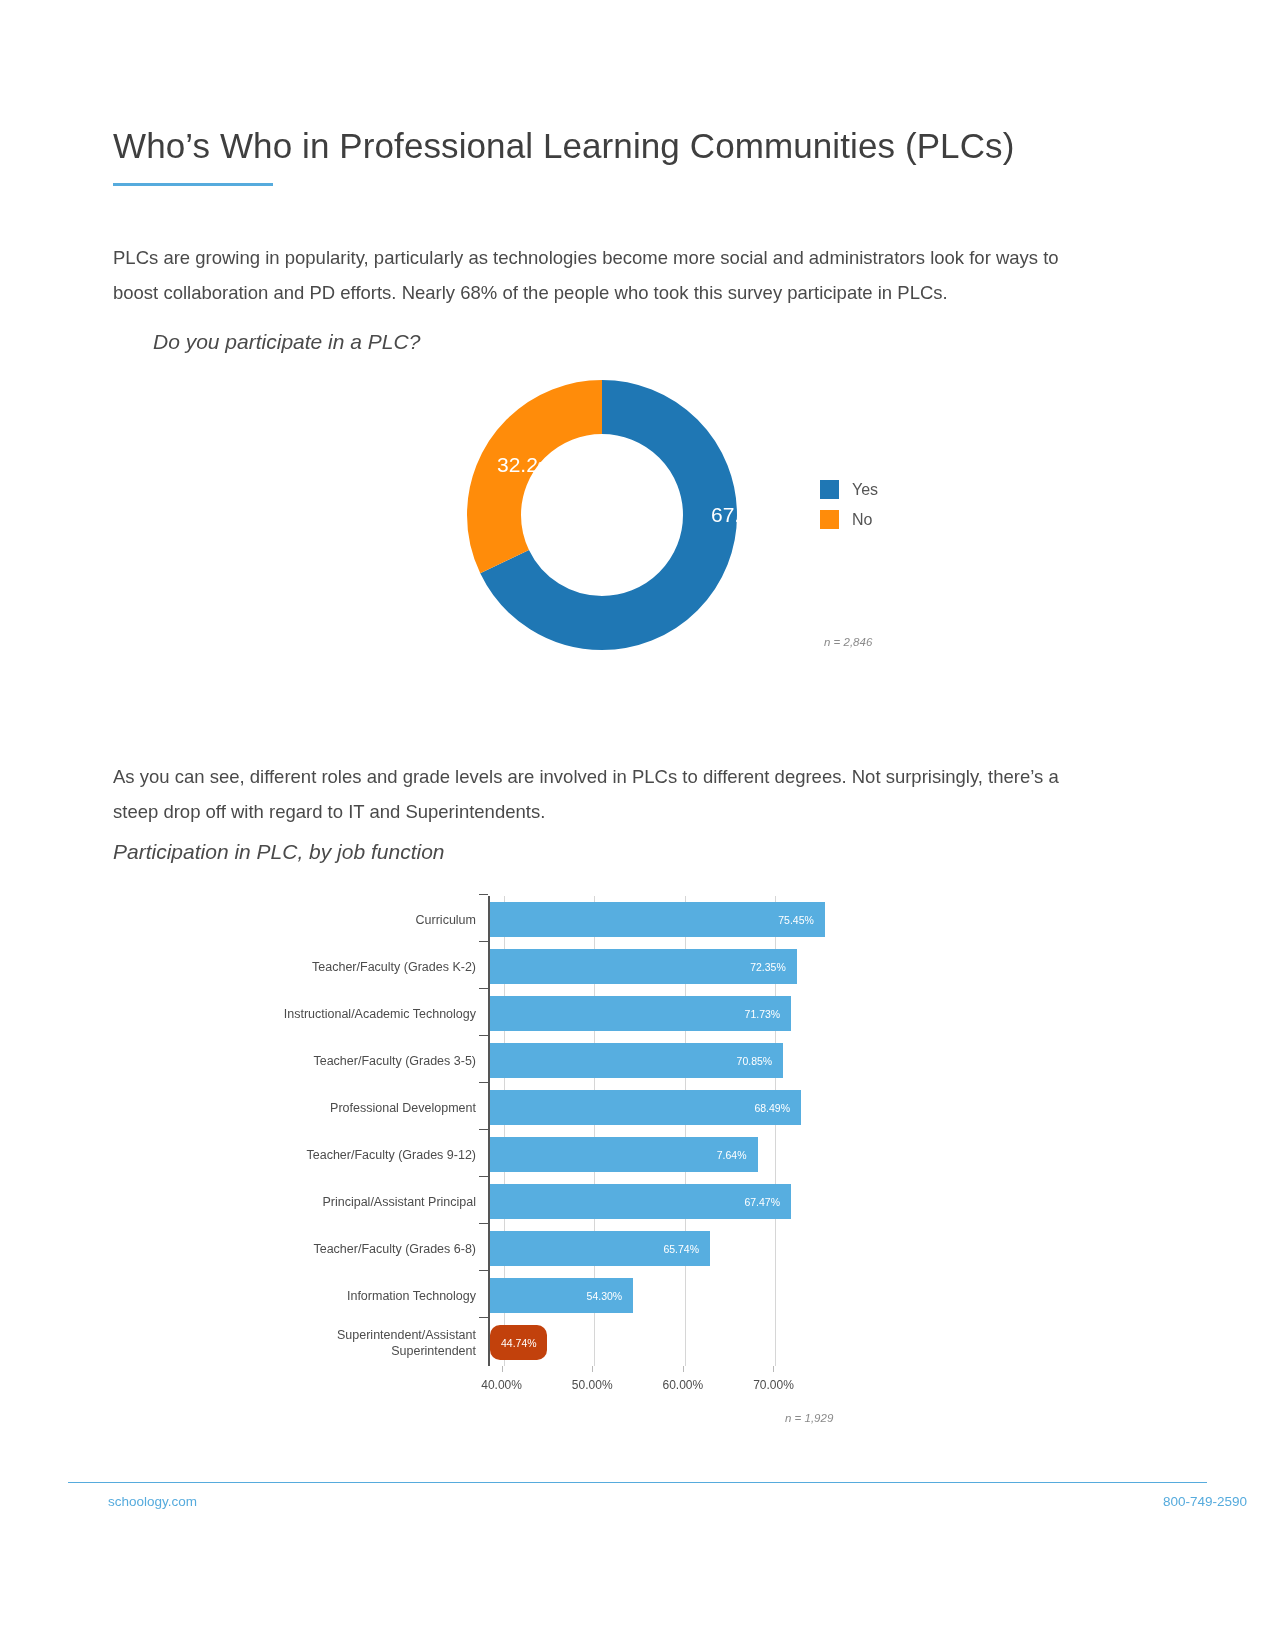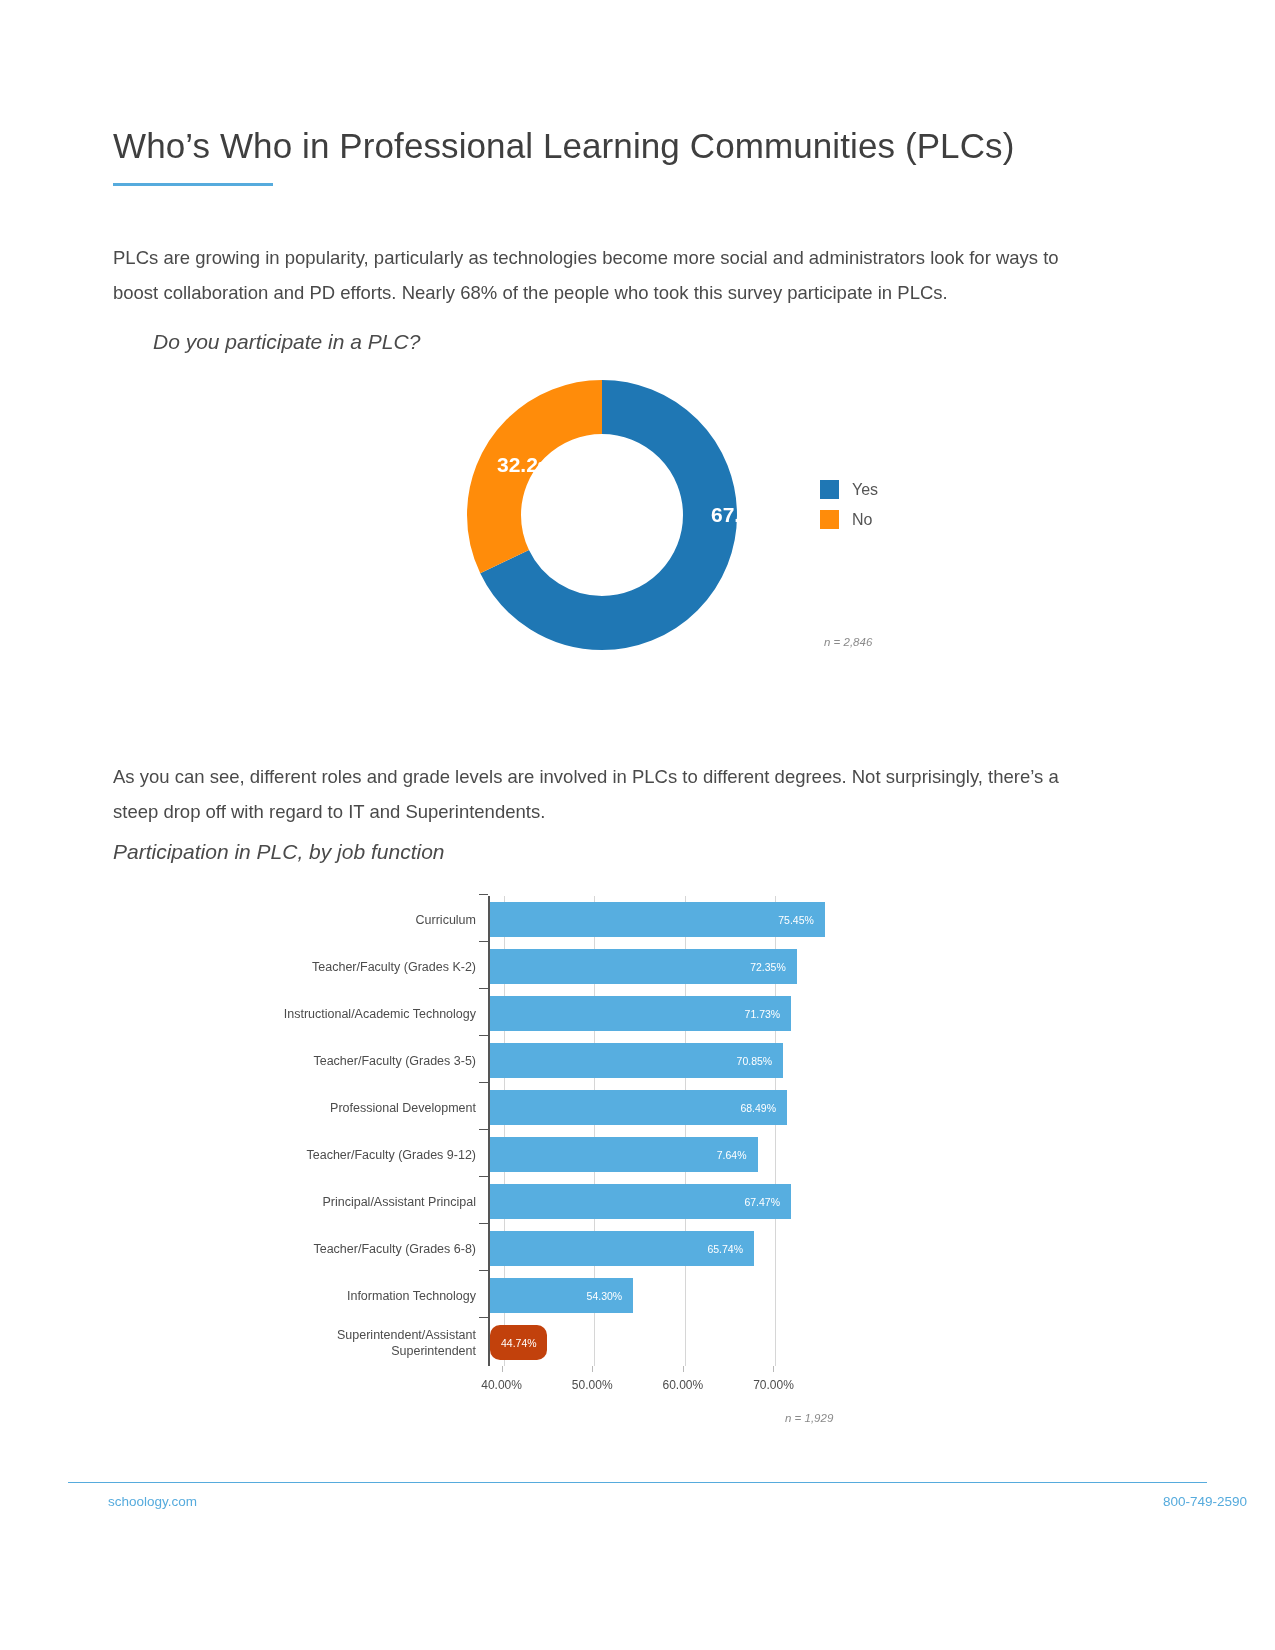--- a/index.html
+++ b/index.html
@@ -73,21 +73,21 @@
     position: absolute;
     left: 17px;
     top: 5px;
     width: 290px;
     height: 290px;
   }
   .donut-svg { display: block; }
   .donut-label {
     position: absolute;
     color: #ffffff;
-    font-weight: 700;
+    font-weight: 400;
     white-space: nowrap;
     pointer-events: none;
   }
   .donut-label .big { font-size: 21px; }
   .donut-label .pct { font-size: 14px; }
   .label-yes { left: 254px; top: 133px; }
   .label-no  { left: 40px;  top: 83px; }
 
   .donut-legend {
     position: absolute;
@@ -308,42 +308,42 @@
           <div class="bc-row">
             <div class="bc-tick"></div>
             <div class="bc-label">Teacher/Faculty (Grades 3-5)</div>
             <div class="bc-bar" style="width: 293.197px; background: rgb(87, 174, 224);">
               <span class="bc-value">70.85%</span>
             </div>
           </div>
           <div class="bc-row">
             <div class="bc-tick"></div>
             <div class="bc-label">Professional Development</div>
-            <div class="bc-bar" style="width: 297px; background: rgb(87, 174, 224);">
+            <div class="bc-bar" style="width: 267px; background: rgb(87, 174, 224); padding-left: 44px;">
               <span class="bc-value">68.49%</span>
             </div>
           </div>
           <div class="bc-row">
             <div class="bc-tick"></div>
             <div class="bc-label">Teacher/Faculty (Grades 9-12)</div>
             <div class="bc-bar" style="width: 267.548px; background: rgb(87, 174, 224);">
               <span class="bc-value">7.64%</span>
             </div>
           </div>
           <div class="bc-row">
             <div class="bc-tick"></div>
             <div class="bc-label">Principal/Assistant Principal</div>
             <div class="bc-bar" style="width: 301px; background: rgb(87, 174, 224);">
               <span class="bc-value">67.47%</span>
             </div>
           </div>
           <div class="bc-row">
             <div class="bc-tick"></div>
             <div class="bc-label">Teacher/Faculty (Grades 6-8)</div>
-            <div class="bc-bar" style="width: 220px; background: rgb(87, 174, 224); padding-left: 44px;">
+            <div class="bc-bar" style="width: 220px; background: rgb(87, 174, 224);">
               <span class="bc-value">65.74%</span>
             </div>
           </div>
           <div class="bc-row">
             <div class="bc-tick"></div>
             <div class="bc-label">Information Technology</div>
             <div class="bc-bar" style="width: 143.2px; background: rgb(87, 174, 224);">
               <span class="bc-value">54.30%</span>
             </div>
           </div>

